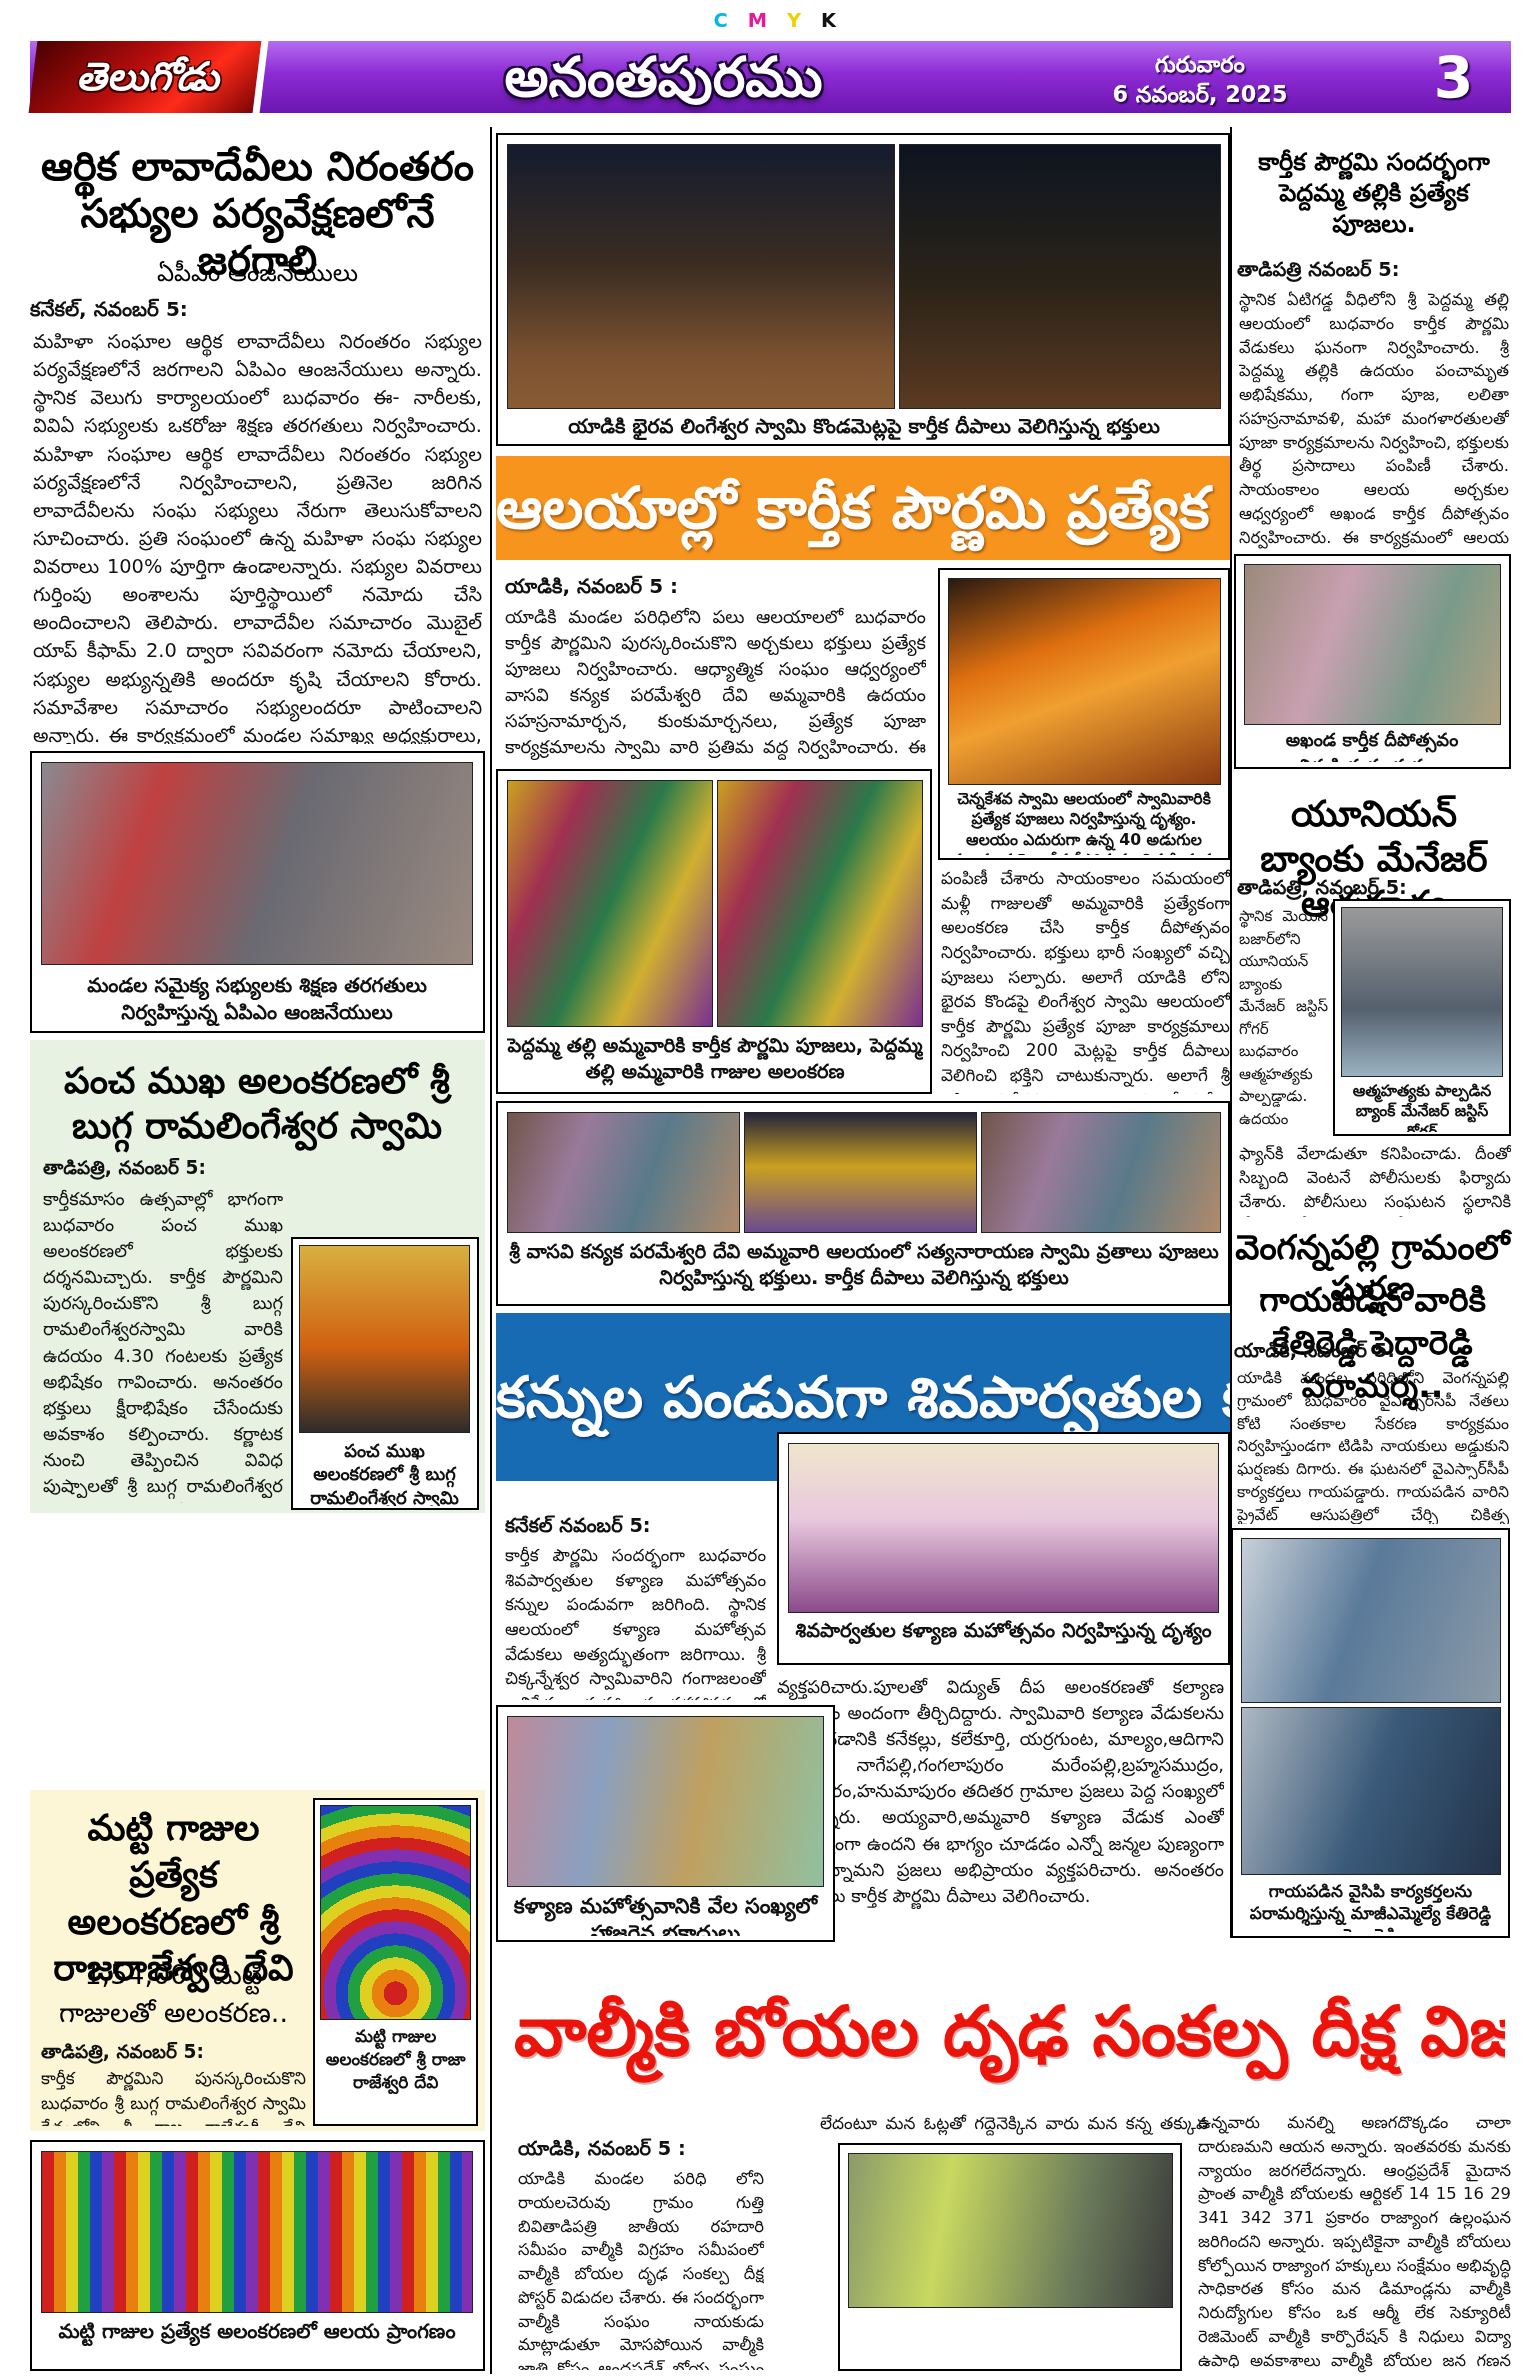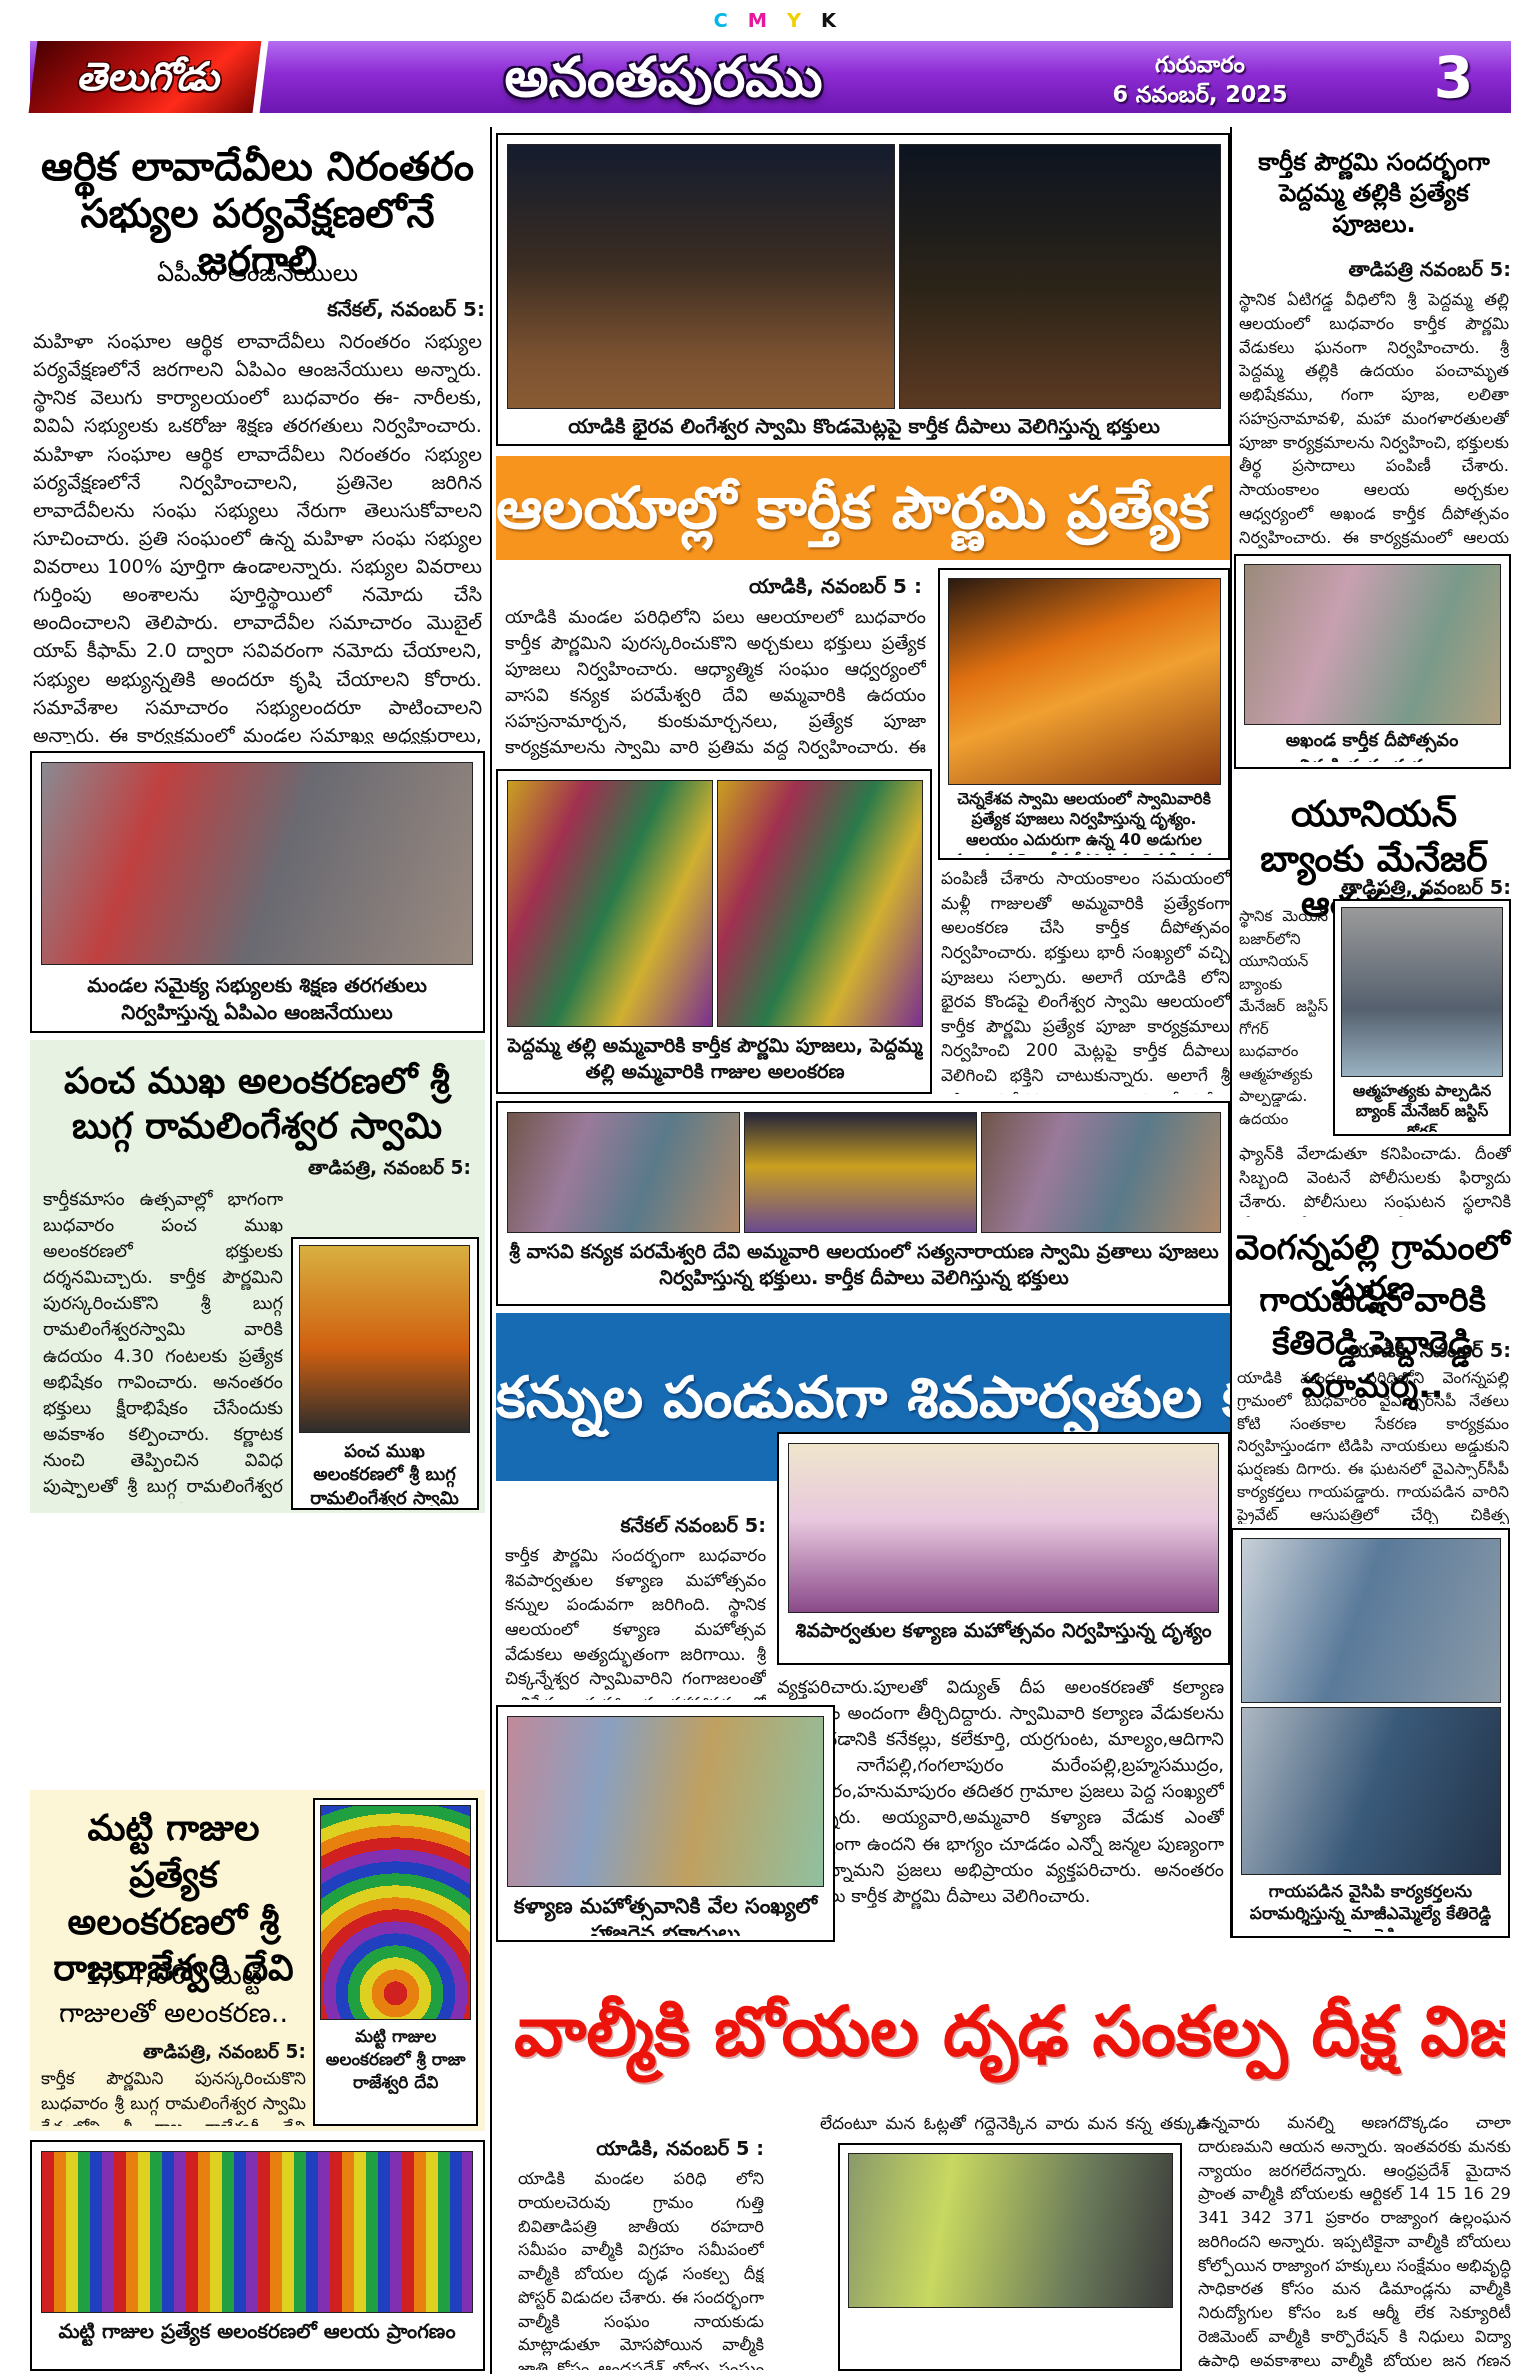--- a/index.html
+++ b/index.html
@@ -3,21 +3,21 @@
 <meta charset="utf-8">
 <style>
   html,body{margin:0;padding:0;background:#9a9a9a;}
   #page{
     position:relative;width:1541px;height:2377px;background:#ffffff;
     font-family:"DejaVu Sans","Liberation Sans",sans-serif;color:#111;
     overflow:hidden;margin:0 auto;
   }
   .abs{position:absolute;}
   .hl{font-weight:bold;text-align:center;color:#000;}
-  .dl{font-weight:bold;text-align:right;}
+  .dl{font-weight:bold;text-align:left;}
   .body{text-align:justify;overflow:hidden;line-height:1.45;}
   .cap{font-weight:bold;text-align:center;overflow:hidden;}
   .box{border:2.2px solid #000;background:#fff;box-sizing:border-box;}
   .photo{box-sizing:border-box;border:0.7px solid #222;}
   .vline{background:#000;width:2.2px;}
   
   .band{background:linear-gradient(180deg,#b46df0 0%,#8d2bd4 45%,#6c16b0 100%);}
   .logo{background:linear-gradient(135deg,#4a0000 0%,#b80d0d 45%,#ff2b1a 70%,#7e0404 100%);
         transform:skewX(-7deg);border-right:7.5px solid #fff;}
   .logo-text{color:#fff;font-weight:bold;font-style:italic;

